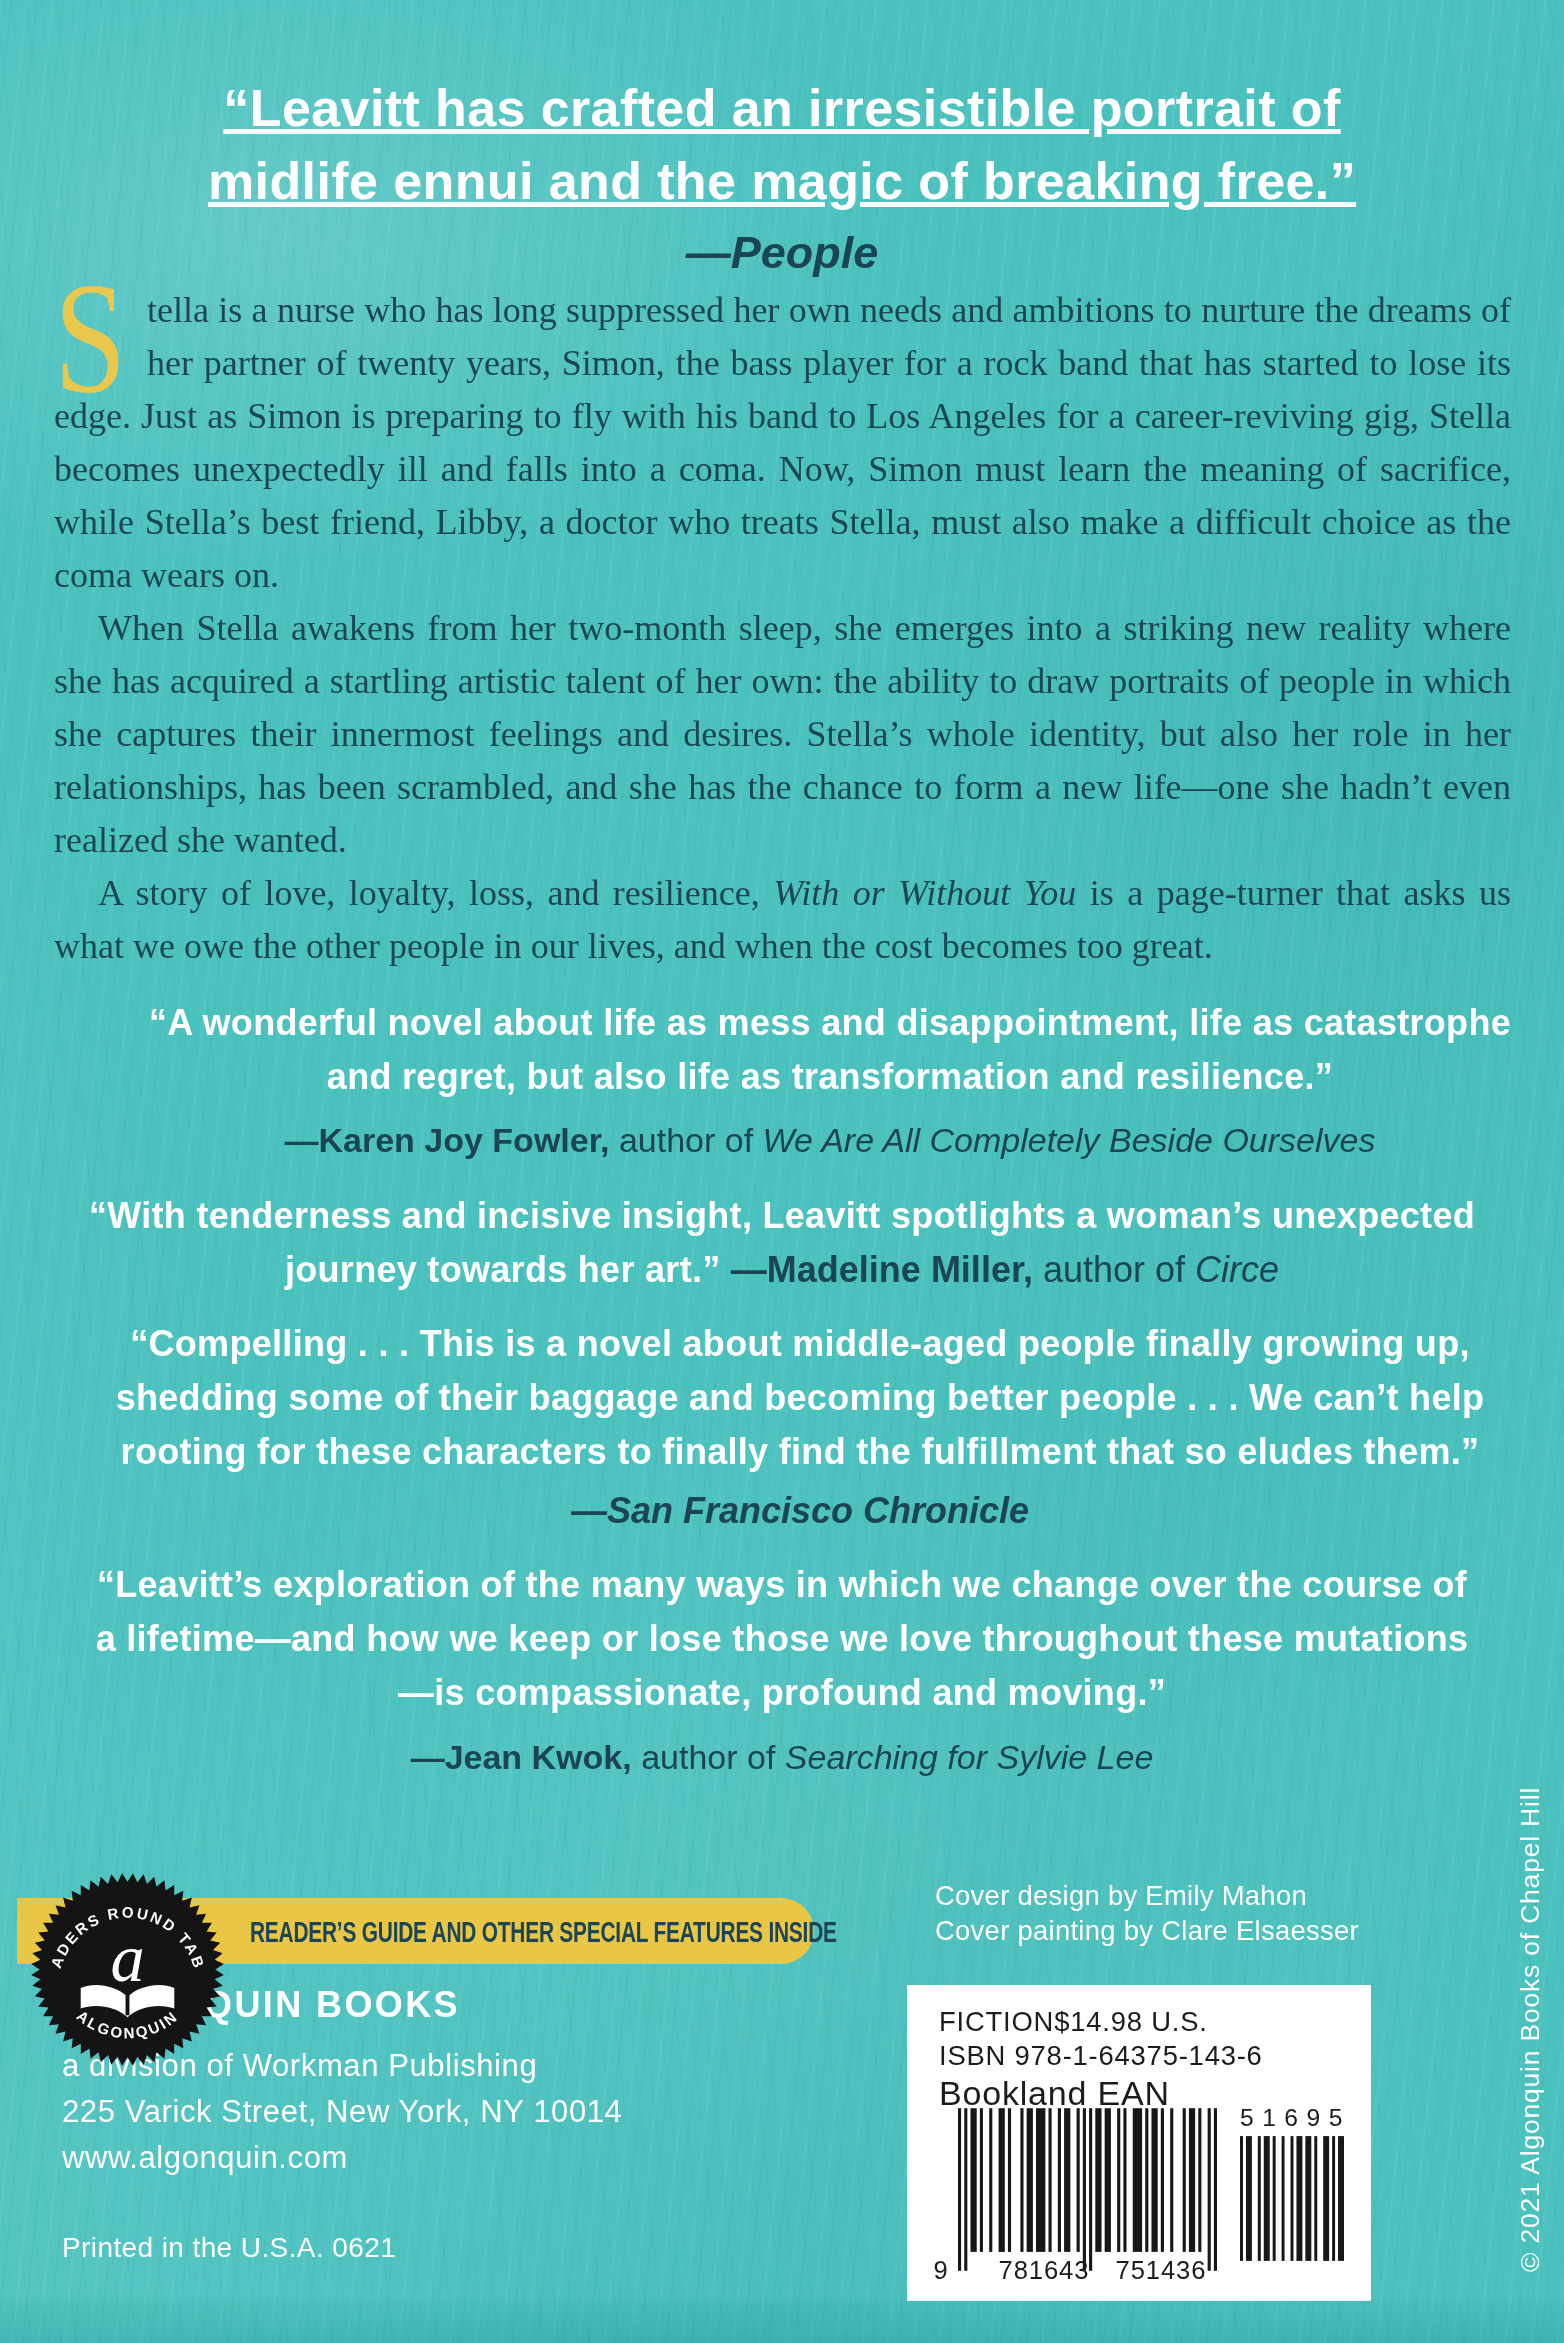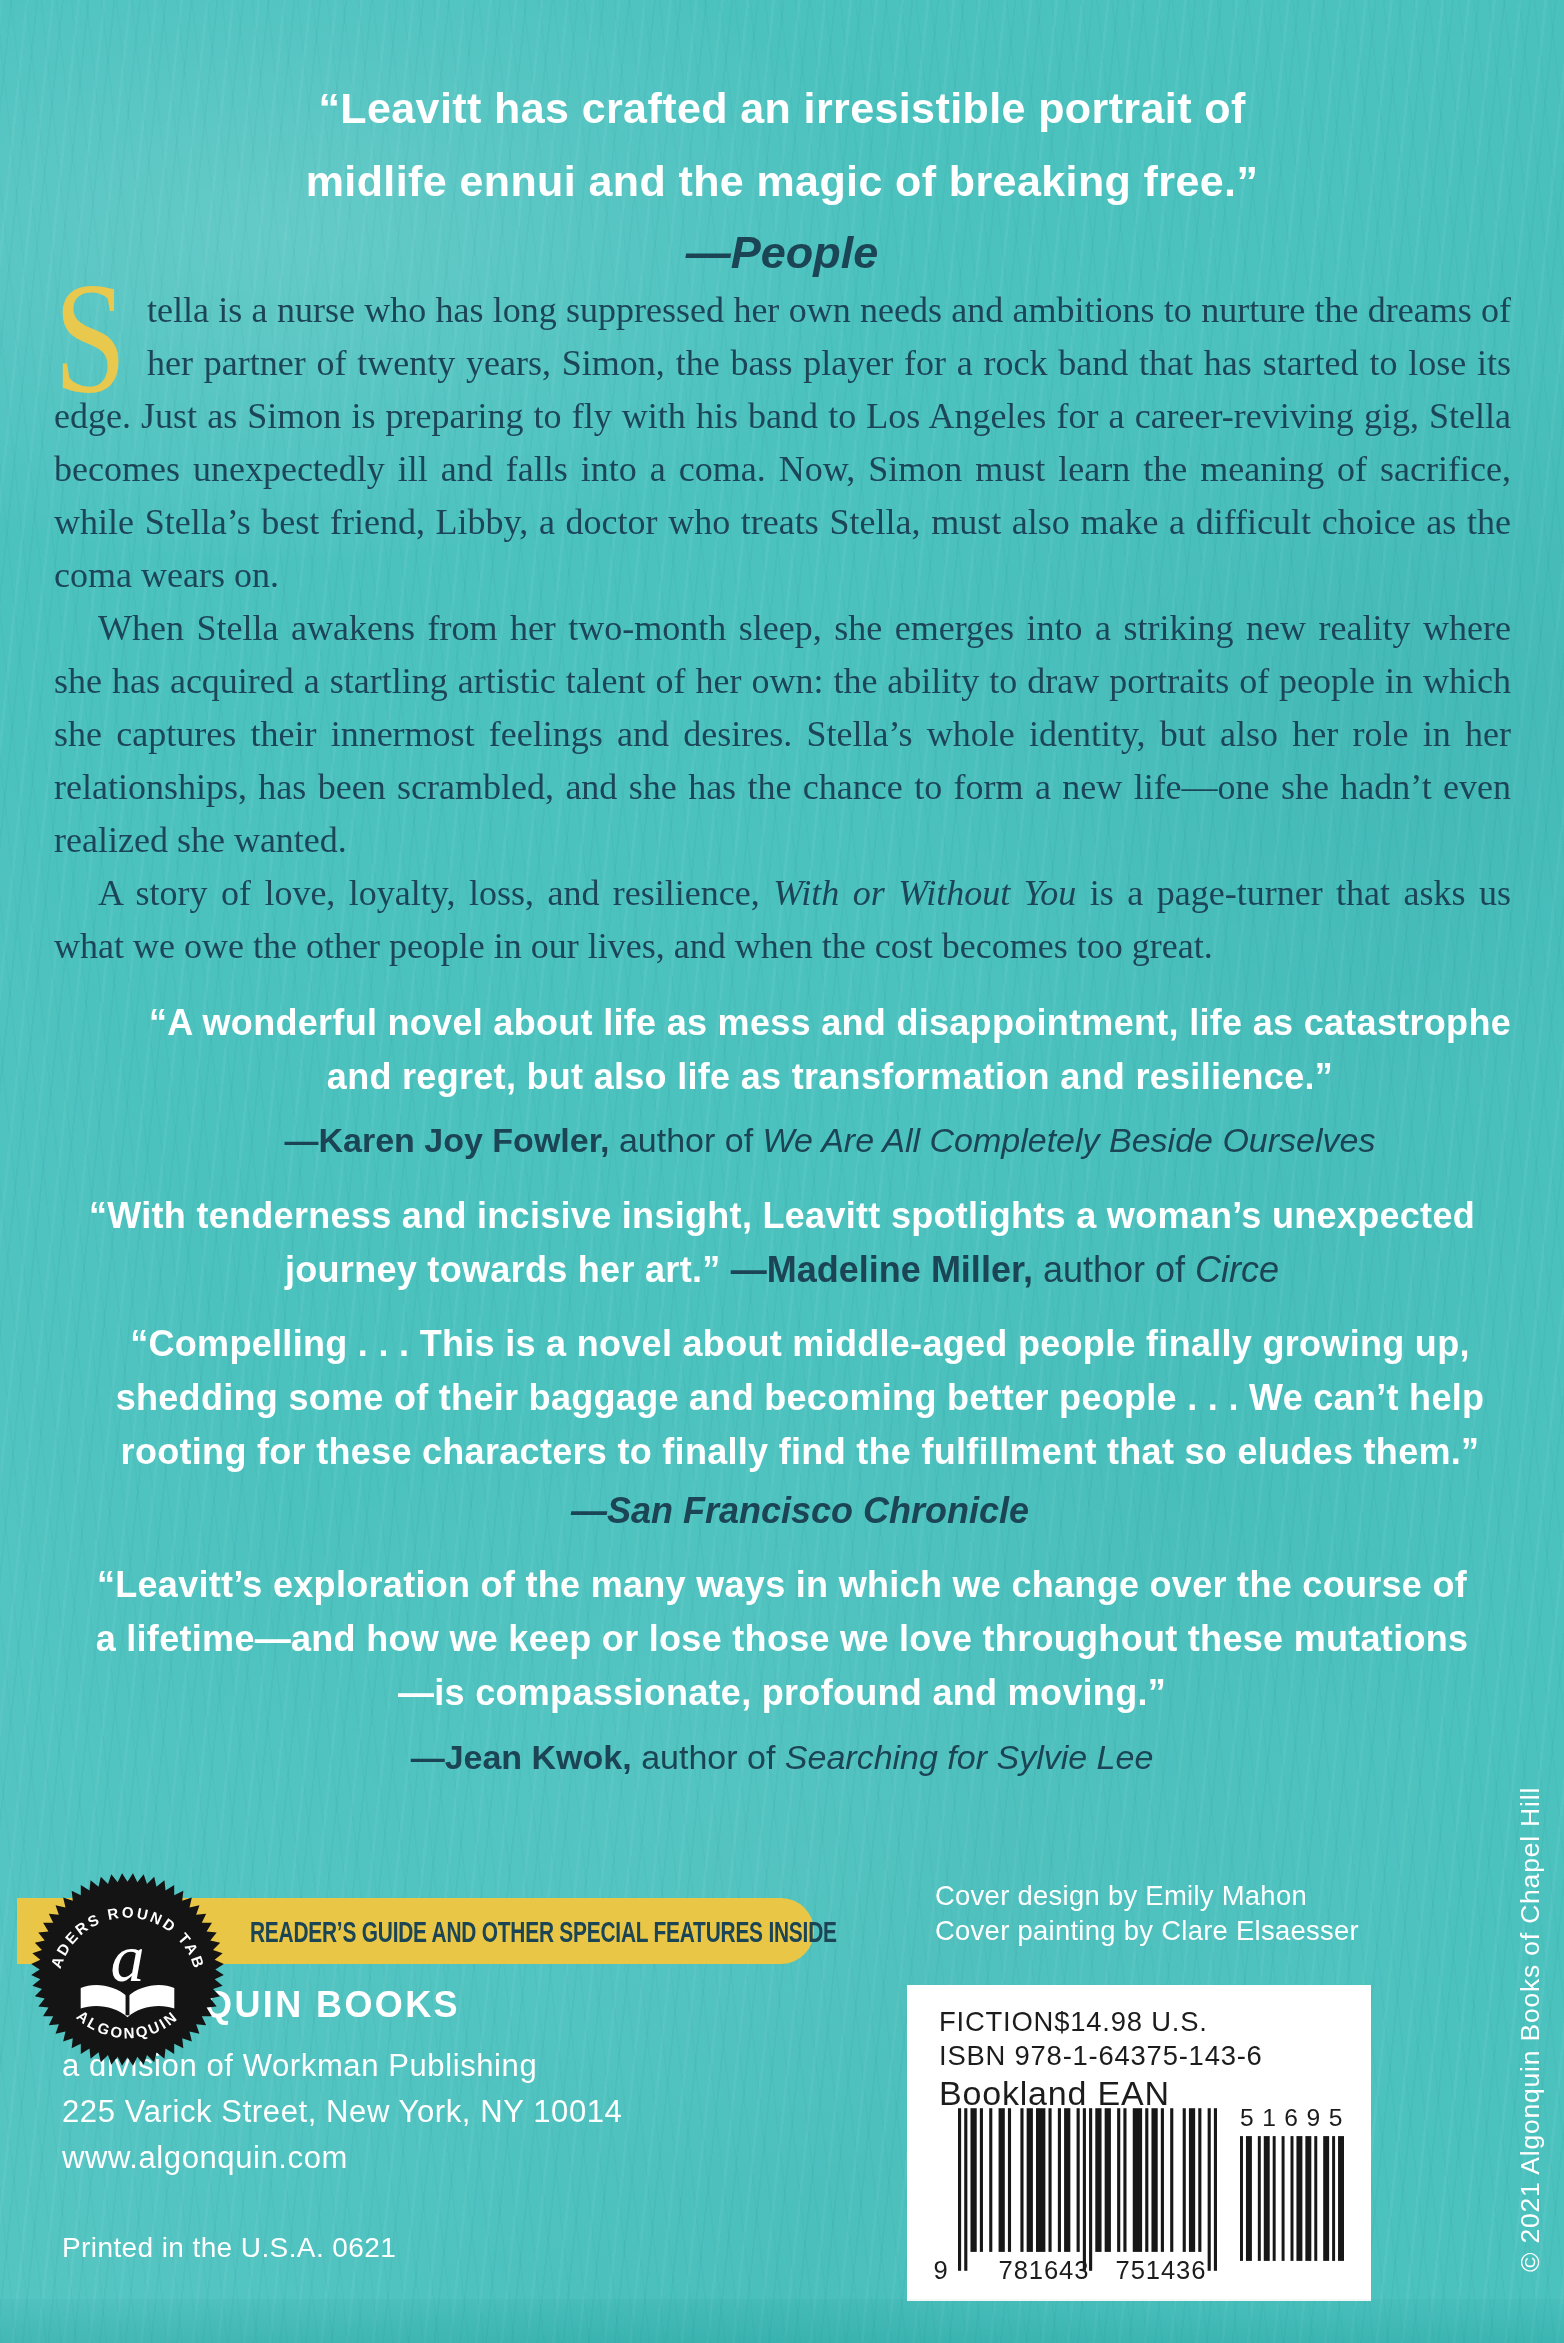--- a/index.html
+++ b/index.html
@@ -19,21 +19,21 @@
   .texture-streak{position:absolute;left:0;top:0;width:100%;height:100%;pointer-events:none;
     background:
       linear-gradient(115deg, transparent 55%, rgba(0,120,120,0.05) 70%, transparent 85%),
       linear-gradient(70deg, rgba(255,255,255,0.05) 5%, transparent 25%);
   }
   .bottom-edge{position:absolute;left:0;bottom:0;width:100%;height:44px;
     background:linear-gradient(to bottom, rgba(0,125,120,0.05), rgba(0,135,128,0.22));}
 
   
   .top-quote{position:absolute;top:72px;left:0;width:100%;text-align:center;}
-  .top-quote .q-line{color:#ffffff;font-weight:bold;font-size:43px;line-height:73px;letter-spacing:0.4px;}
+  .top-quote .q-line{color:#ffffff;font-weight:bold;font-size:52px;line-height:73px;letter-spacing:0.4px;text-decoration:underline;}
   .top-quote .q-attr{margin-top:3.8px;color:#1b4455;font-size:45px;font-weight:bold;font-style:italic;line-height:62px;}
 
   
   .synopsis{position:absolute;top:284px;left:54px;width:1457px;
     font-family:"Liberation Serif", serif;font-size:36px;line-height:53px;
     color:#1c4657;text-align:justify;}
   .synopsis p{margin:0;}
   .synopsis p.indent{text-indent:44px;}
   .drop-cap{float:left;width:93px;color:#e9c84e;font-family:"Liberation Serif", serif;
     font-size:159px;line-height:106px;text-align:left;transform:scaleX(0.82);transform-origin:left top;}

